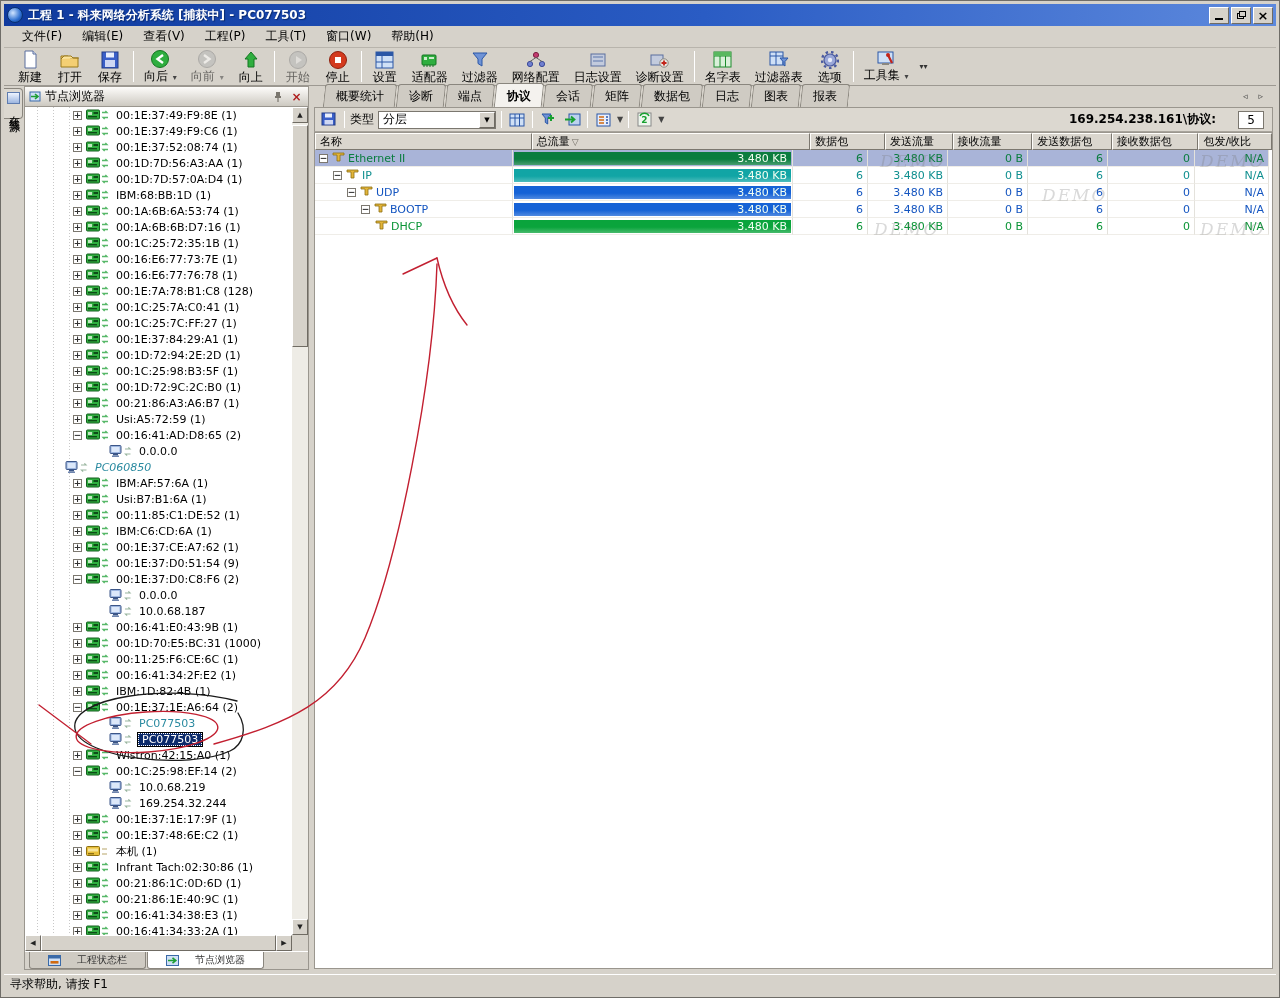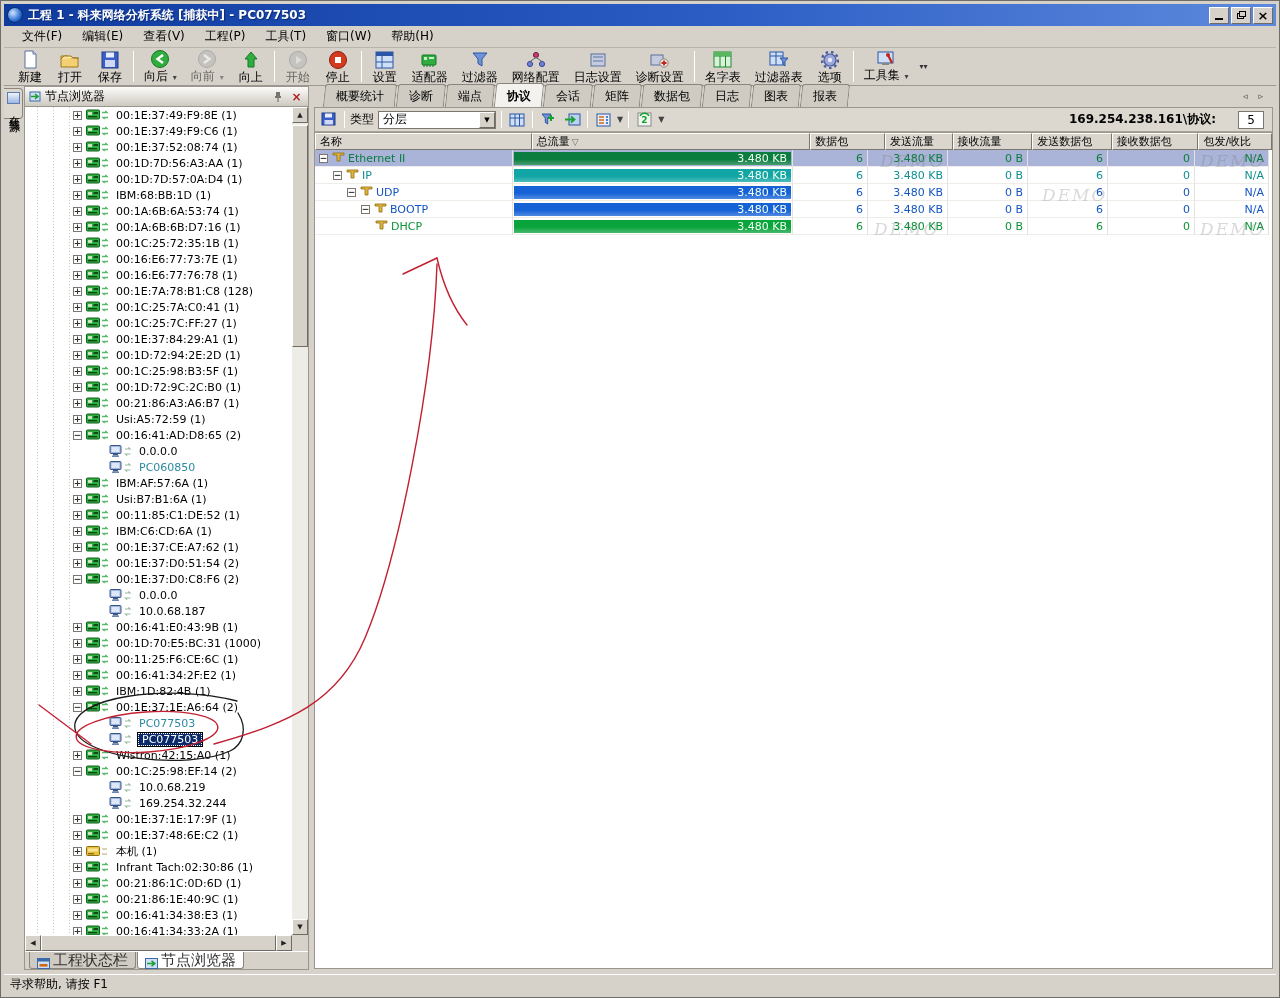--- a/index.html
+++ b/index.html
@@ -71,21 +71,21 @@
   .hscroll{position:absolute;left:0;right:16px;bottom:18px;height:16px;background:#eeece6;display:flex;}
   .sb-btn{width:16px;height:16px;background:#d6d2ca;border:1px solid;border-color:#fff #6f6b63 #6f6b63 #fff;
     display:flex;align-items:center;justify-content:center;font-size:7px;color:#222;flex:0 0 auto;}
   .vscroll .sb-btn{position:absolute;left:0;}
   .vscroll .up{top:0;} .vscroll .down{bottom:0;}
   .vthumb{position:absolute;left:0;top:18px;width:16px;height:222px;background:#d6d2ca;
     border:1px solid;border-color:#fff #6f6b63 #6f6b63 #fff;}
   .hthumb{width:238px;height:16px;background:#d6d2ca;border:1px solid;border-color:#fff #6f6b63 #6f6b63 #fff;}
   .lp-tabs{position:absolute;left:0;bottom:0;height:18px;right:0;display:flex;align-items:stretch;
     background:#d6d2ca;padding-left:4px;gap:1px;border-top:1px solid #fff;}
-  .lp-tab{display:flex;align-items:center;gap:4px;padding:0 7px;font-size:15px;border:1px solid #8a867e;
+  .lp-tab{display:flex;align-items:center;gap:17px;padding:0 18px;font-size:10px;border:1px solid #8a867e;
     border-top:none;border-radius:0 0 3px 3px;background:#cfcbc3;color:#333;}
   .lp-tab.active{background:#fff;font-weight:normal;}
   .mini-ico{width:12px;height:11px;flex:0 0 auto;}
   
   .right-panel{position:absolute;left:313px;top:85px;width:959px;height:883px;background:#d6d2ca;}
   .rtabs{height:21px;display:flex;align-items:flex-end;padding-left:10px;position:relative;}
   .rtab{padding:3px 11px 2px;border:1px solid #8a867e;border-bottom:none;border-radius:3px 3px 0 0;
     background:#cfcbc3;margin-right:1px;font-size:12px;transform:skewX(-6deg);}
   .rtab span{display:inline-block;transform:skewX(6deg);}
   .rtab.active{background:#f4f2ee;font-weight:bold;padding-top:4px;}
@@ -647,21 +647,21 @@
             <svg width="24" height="13" viewBox="0 0 24 13">
               <rect x="1" y="0.5" width="11" height="8" rx="1" fill="#9db6e0" stroke="#3c5688"></rect>
               <rect x="2.5" y="2" width="8" height="5" fill="#dce8fa"></rect>
               <rect x="4" y="9" width="5" height="1.5" fill="#3c5688"></rect>
               <rect x="3" y="10.5" width="7" height="1.5" fill="#6f85ae"></rect>
               <path d="M16 4 h5 l-1.6 -1.6 M21.5 9 h-5 l1.6 1.6" stroke="#9ab6a0" stroke-width="1.2" fill="none"></path>
             </svg>
           </span>
           <span class="tlabel">0.0.0.0</span>
         </div>
-        <div class="trow" style="padding-left: 84px;">
+        <div class="trow" style="padding-left: 40px; font-style: italic;">
           <span class="ticon">
             <svg width="24" height="13" viewBox="0 0 24 13">
               <rect x="1" y="0.5" width="11" height="8" rx="1" fill="#9db6e0" stroke="#3c5688"></rect>
               <rect x="2.5" y="2" width="8" height="5" fill="#dce8fa"></rect>
               <rect x="4" y="9" width="5" height="1.5" fill="#3c5688"></rect>
               <rect x="3" y="10.5" width="7" height="1.5" fill="#6f85ae"></rect>
               <path d="M16 4 h5 l-1.6 -1.6 M21.5 9 h-5 l1.6 1.6" stroke="#9ab6a0" stroke-width="1.2" fill="none"></path>
             </svg>
           </span>
           <span class="tlabel named">PC060850</span>
@@ -735,21 +735,21 @@
           <span class="expander">+</span>
           <span class="ticon">
             <svg width="24" height="12" viewBox="0 0 24 12">
               <rect x="0.5" y="1" width="13" height="9" rx="1" fill="#2fae3f" stroke="#145f1f"></rect>
               <rect x="2" y="3" width="4" height="3" fill="#bfe8bf"></rect>
               <rect x="7.5" y="3" width="4.5" height="2" fill="#0d4c17"></rect>
               <rect x="2" y="7" width="9" height="1.4" fill="#0d4c17"></rect>
               <path d="M16 3.5 h5 l-1.6 -1.6 M22 8.5 h-5 l1.6 1.6" stroke="#57b869" stroke-width="1.3" fill="none"></path>
             </svg>
           </span>
-          <span class="tlabel">00:1E:37:D0:51:54 (2)</span>
+          <span class="tlabel">00:1E:37:D0:51:54 (9)</span>
         </div>
         <div class="trow" style="padding-left: 48px;">
           <span class="expander">−</span>
           <span class="ticon">
             <svg width="24" height="12" viewBox="0 0 24 12">
               <rect x="0.5" y="1" width="13" height="9" rx="1" fill="#2fae3f" stroke="#145f1f"></rect>
               <rect x="2" y="3" width="4" height="3" fill="#bfe8bf"></rect>
               <rect x="7.5" y="3" width="4.5" height="2" fill="#0d4c17"></rect>
               <rect x="2" y="7" width="9" height="1.4" fill="#0d4c17"></rect>
               <path d="M16 3.5 h5 l-1.6 -1.6 M22 8.5 h-5 l1.6 1.6" stroke="#57b869" stroke-width="1.3" fill="none"></path>

